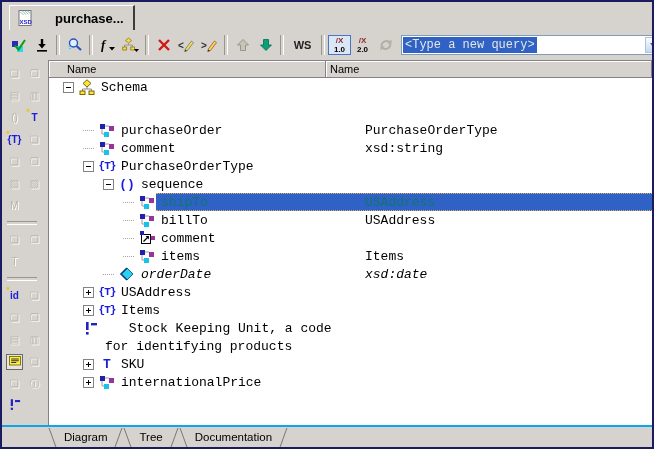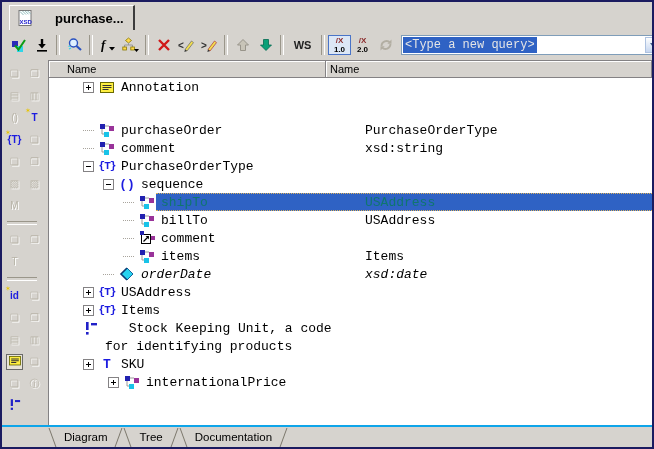--- a/index.html
+++ b/index.html
@@ -348,24 +348,26 @@
         </div>
         <div class="sbtn"></div>
       </div>
     </div>
   <div class="treepanel">
     <div class="thead">
       <div class="hcell name">Name</div>
       <div class="hcell type">Name</div>
     </div>
     <div class="rows" id="rows">
-        <div class="trow" style="padding-left: 34px;"><div class="exp"><i class="h"></i><i class="v"></i></div><span class="nicon"><svg width="16" height="16" viewBox="0 0 16 16">
-              <rect x="1.5" y="3.5" width="13" height="10" fill="#ffef42" stroke="#6a6a00"></rect>
-              <path d="M3.5 6.5h9M3.5 8.5h9M3.5 10.5h6" stroke="#333" stroke-width="1.2"></path>
-            </svg></span><span class="nlabel">Annotation</span></div>
+        <div class="trow" style="padding-left: 14px;"><div class="exp"><i class="h"></i></div><span class="nicon"><svg width="16" height="16" viewBox="0 0 16 16">
+              <path d="M8 8v2M3.5 10h9M3.5 10v2M12.5 10v2" stroke="#8a8a8a" fill="none"></path>
+              <path d="M8 .8L12 4.4 8 8 4 4.4z" fill="#ffe23e" stroke="#7a6a00"></path>
+              <rect x="1" y="12" width="5" height="3.5" fill="#ffe23e" stroke="#7a6a00"></rect>
+              <rect x="10" y="12" width="5" height="3.5" fill="#ffe23e" stroke="#7a6a00"></rect>
+            </svg></span><span class="nlabel">Schema</span></div>
         <div class="trow" style="padding-left: 34px; margin-top: 25px;"><div class="stub"></div><span class="nicon"><svg width="16" height="16" viewBox="0 0 16 16">
               <path d="M6 4h4M3 7v5h2" stroke="#9a9a9a" fill="none"></path>
               <rect x="1" y="2" width="5" height="5" fill="#2121b0"></rect>
               <rect x="10" y="4" width="5" height="5" fill="#993399"></rect>
               <rect x="5" y="10" width="5" height="5" fill="#19c3e8"></rect>
             </svg></span><span class="nlabel">purchaseOrder</span><span class="ntype">PurchaseOrderType</span></div>
         <div class="trow" style="padding-left: 34px;"><div class="stub"></div><span class="nicon"><svg width="16" height="16" viewBox="0 0 16 16">
               <path d="M6 4h4M3 7v5h2" stroke="#9a9a9a" fill="none"></path>
               <rect x="1" y="2" width="5" height="5" fill="#2121b0"></rect>
               <rect x="10" y="4" width="5" height="5" fill="#993399"></rect>
@@ -404,21 +406,21 @@
             </svg></span><span class="nlabel">orderDate</span><span class="ntype">xsd:date</span></div>
         <div class="trow" style="padding-left: 34px;"><div class="exp"><i class="h"></i><i class="v"></i></div><span class="nicon"><span class="ict">{T}</span></span><span class="nlabel">USAddress</span></div>
         <div class="trow" style="padding-left: 34px;"><div class="exp"><i class="h"></i><i class="v"></i></div><span class="nicon"><span class="ict">{T}</span></span><span class="nlabel">Items</span></div>
         <div class="trow" style="padding-left: 34px; gap: 16px;"><span class="nicon"><svg width="16" height="16" viewBox="0 0 16 16">
               <rect x="3" y="2" width="2.6" height="8" fill="#2121c8"></rect>
               <rect x="3" y="12" width="2.6" height="2.6" fill="#2121c8"></rect>
               <rect x="8" y="3" width="6" height="2.4" fill="#2121c8"></rect>
             </svg></span><span class="nlabel"> Stock Keeping Unit, a code</span></div>
         <div class="trow" style="padding-left: 53px;"><span class="nlabel">for identifying products</span></div>
         <div class="trow" style="padding-left: 34px;"><div class="exp"><i class="h"></i><i class="v"></i></div><span class="nicon"><span class="ict big">T</span></span><span class="nlabel">SKU</span></div>
-        <div class="trow" style="padding-left: 34px; margin-left: 25px;"><div class="exp"><i class="h"></i><i class="v"></i></div><span class="nicon"><svg width="16" height="16" viewBox="0 0 16 16">
+        <div class="trow" style="padding-left: 34px;"><div class="exp"><i class="h"></i><i class="v"></i></div><span class="nicon"><svg width="16" height="16" viewBox="0 0 16 16">
               <path d="M6 4h4M3 7v5h2" stroke="#9a9a9a" fill="none"></path>
               <rect x="1" y="2" width="5" height="5" fill="#2121b0"></rect>
               <rect x="10" y="4" width="5" height="5" fill="#993399"></rect>
               <rect x="5" y="10" width="5" height="5" fill="#19c3e8"></rect>
             </svg></span><span class="nlabel">internationalPrice</span></div>
       </div>
   </div>
 </div>
 
 <div class="bottombar" id="btabs">

